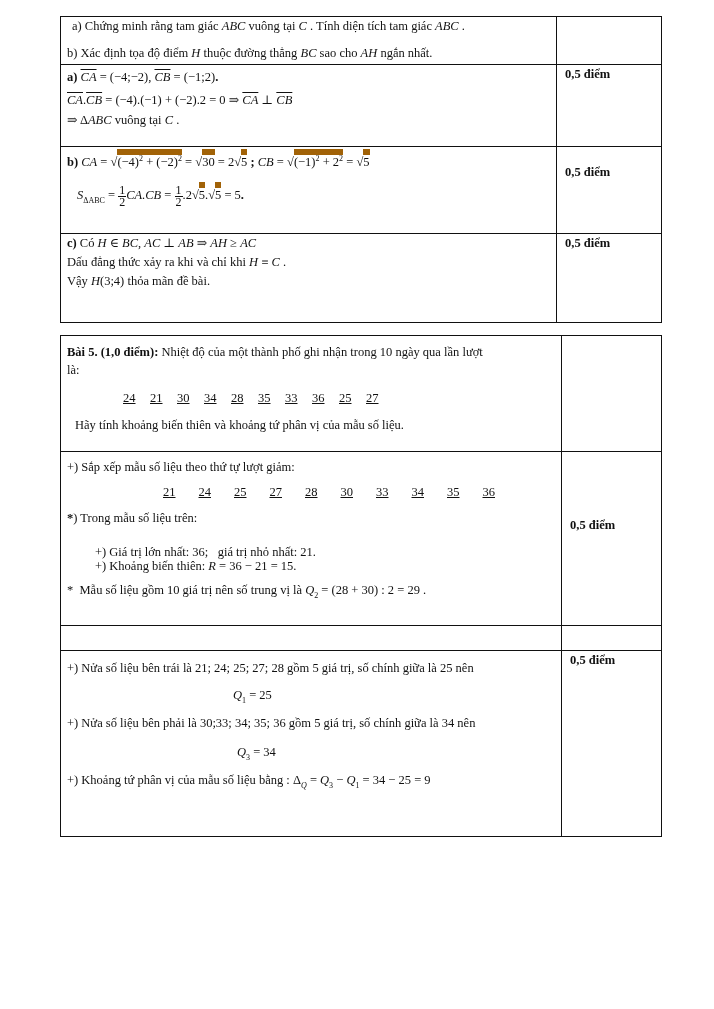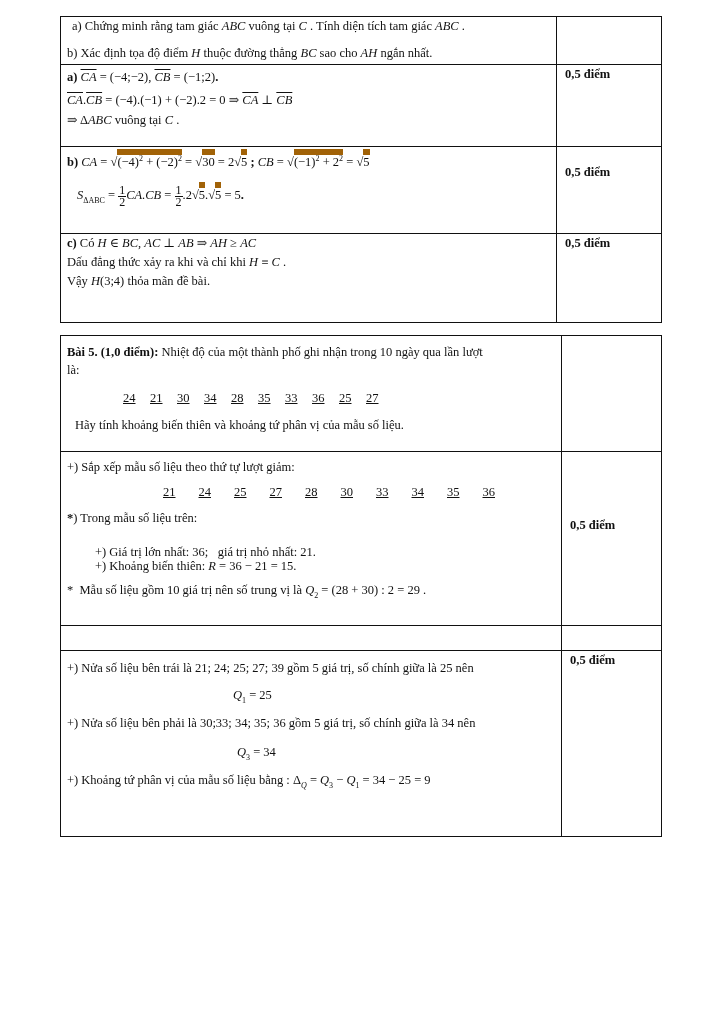--- a/index.html
+++ b/index.html
@@ -118,21 +118,21 @@
           </div>
     </td>
   </tr>
   <tr style="height:25px">
     <td></td>
     <td></td>
   </tr>
   <tr style="height:185px">
     <td>
       <div class="cell" style="height:185px">
-        <div class="ln" style="left:6px;top:10px">+) Nửa số liệu bên trái là 21; 24; 25; 27; 39 gồm 5 giá trị, số chính giữa là 25 nên</div>
+        <div class="ln" style="left:6px;top:10px">+) Nửa số liệu bên trái là 21; 24; 25; 27; 28 gồm 5 giá trị, số chính giữa là 25 nên</div>
         <div class="ln" style="left:172px;top:37px"><span class="i">Q</span><sub>1</sub> = 25</div>
         <div class="ln" style="left:6px;top:65px">+) Nửa số liệu bên phải là 30;33; 34; 35; 36 gồm 5 giá trị, số chính giữa là 34 nên</div>
         <div class="ln" style="left:176px;top:94px"><span class="i">Q</span><sub>3</sub> = 34</div>
         <div class="ln" style="left:6px;top:122px">+) Khoảng tứ phân vị của mẫu số liệu bằng : Δ<sub class="i">Q</sub> = <span class="i">Q</span><sub>3</sub> − <span class="i">Q</span><sub>1</sub> = 34 − 25 = 9</div>
       </div>
     </td>
     <td>
       <div class="cell" style="height:185px">
             <div class="pts" style="top:2px">0,5 điểm</div>
           </div>

